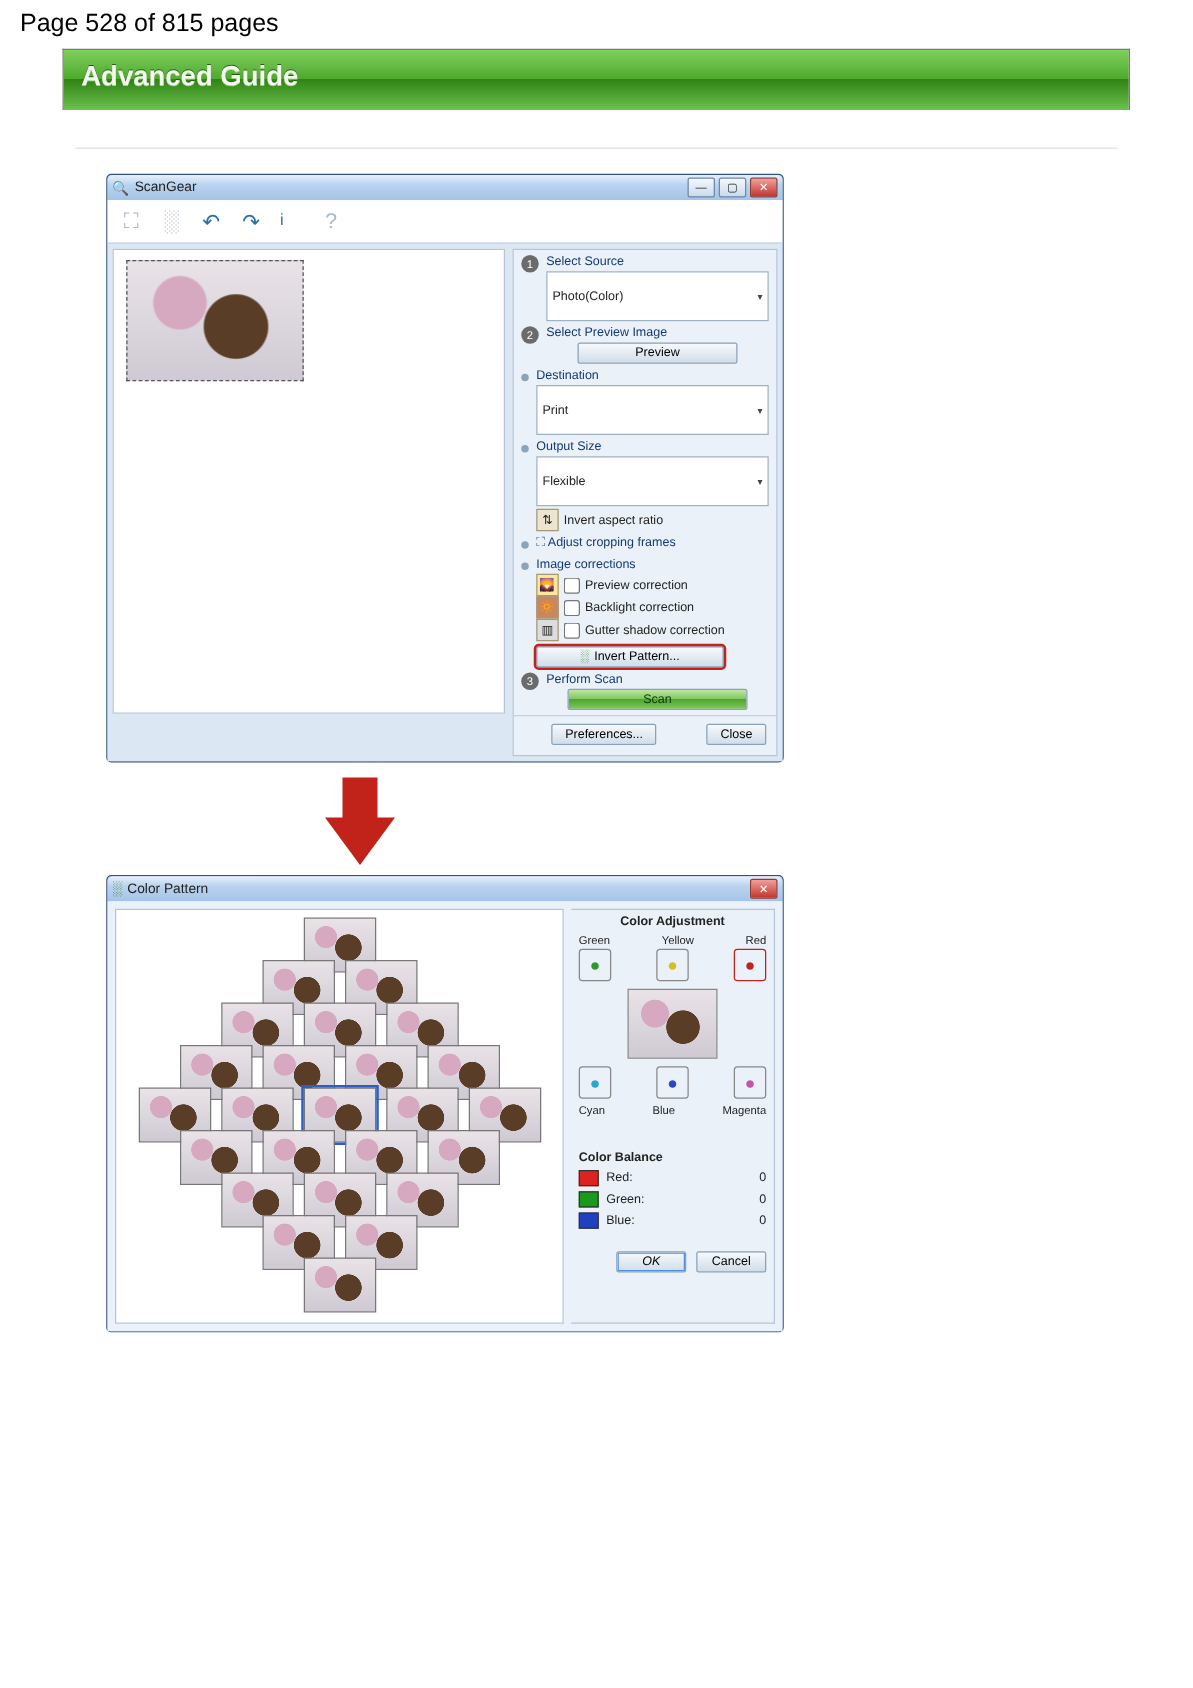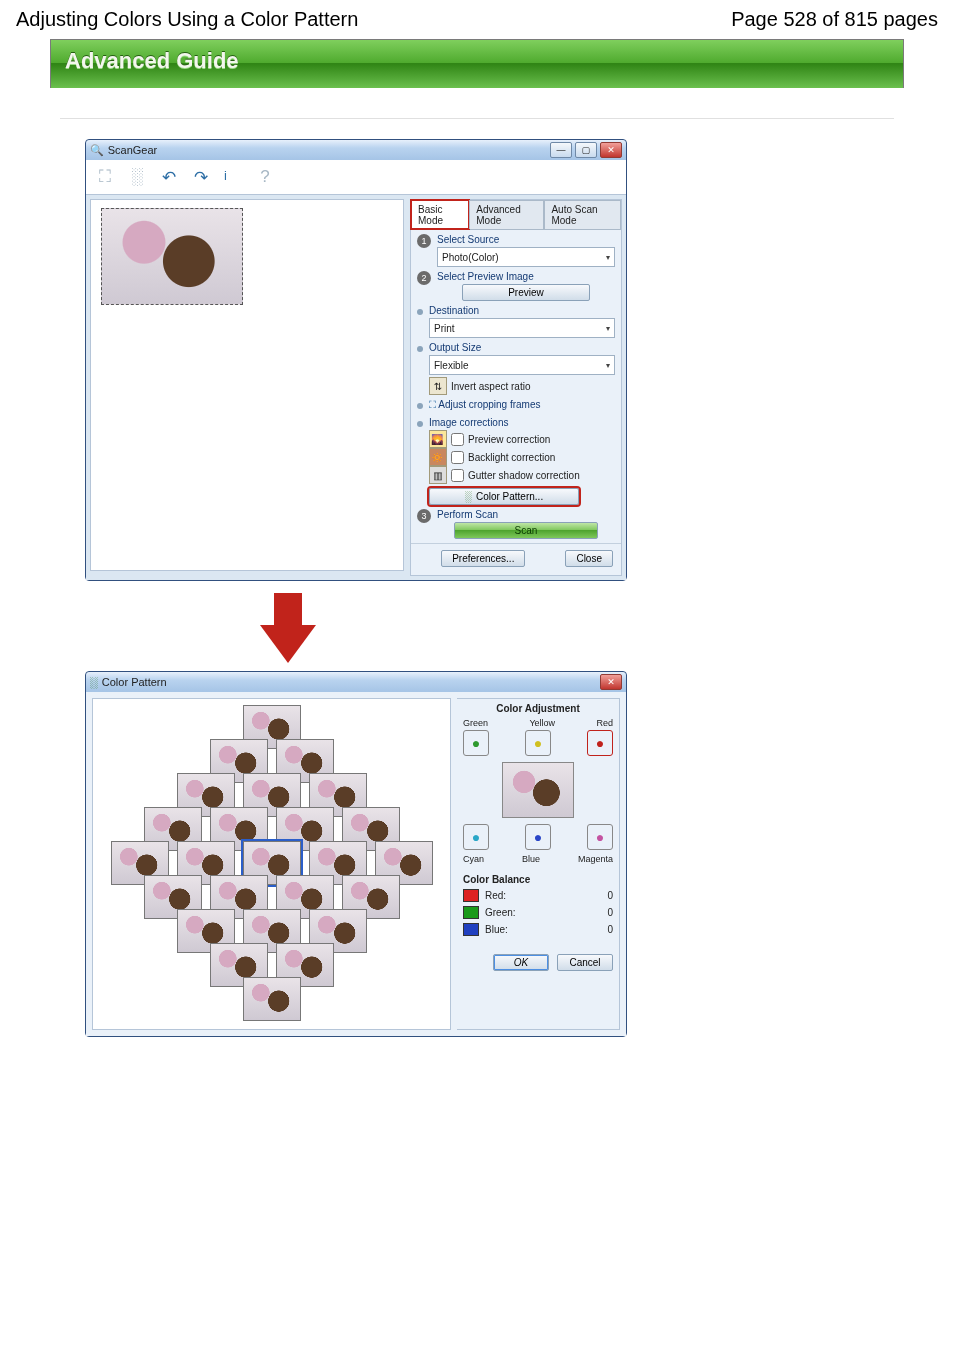--- a/index.html
+++ b/index.html
@@ -149,21 +149,21 @@
   }
   .dot {
     width: 6px; height: 6px; background: #8ba4bb;
     border-radius: 50%; flex: 0 0 6px; margin-top: 4px;
   }
   .step-body { flex: 1; }
   .sg-label { color: #143a73; font-weight: normal; margin-bottom: 2px; font-size: 10px; }
   .field {
     background: #fff;
     border: 1px solid #9fb1c4;
-    padding: 1px 4px;
+    padding: 11px 4px;
     height: 16px;
     display: flex;
     align-items: center;
     justify-content: space-between;
   }
   .btn {
     display: inline-flex;
     align-items: center;
     justify-content: center;
     background: linear-gradient(#f7f9fc, #d1dde9);
@@ -242,41 +242,40 @@
   .axis { display: flex; justify-content: space-between; font-size: 9px; margin: 4px 0 2px 0; }
   .color-boxes { display: flex; justify-content: space-between; }
   .cbox {
     width: 24px; height: 24px; border: 1.5px solid #888; border-radius: 3px;
     display: flex; align-items: center; justify-content: center; font-size: 14px;
   }
   .cbox.red { color: #c0221c; border-color: #c0221c; }
   .preview-center {
     width: 70px; height: 54px; border: 1px solid #888; margin: 6px auto;
   }
-  .bal-title { font-weight: bold; margin-top: 10px; }
+  .bal-title { font-weight: bold; margin-top: 28px; }
   .bal-row { display: flex; align-items: center; gap: 6px; margin: 4px 0; }
   .sw { width: 14px; height: 11px; border: 1px solid #333; }
   .sw.red { background: #d22; } .sw.green { background: #1a9a1a; } .sw.blue { background: #2040c0; }
   .cp-footer { display: flex; justify-content: flex-end; gap: 8px; margin-top: 18px; }
   .cp-footer .btn.primary { box-shadow: 0 0 0 1px #4d8fe2 inset; }
 
   
   .dog {
     background:
       radial-gradient(circle at 30% 35%, #d6a9c1 0 18%, transparent 19%),
       radial-gradient(circle at 62% 55%, #5a3d27 0 25%, transparent 26%),
       linear-gradient(#e9e3e8, #cfc9d3);
   }
   .field .caret { color:#444; font-size:8px; }
 </style>
 </head>
 <body>
 
 <div class="page-header">
-  <div>Adjusting Colors Using a Color Pattern</div>
   <div>Page 528 of 815 pages</div>
 </div>
 
 <div class="banner">
   <div class="banner-title">Advanced Guide</div>
 </div>
 
 <hr class="sep">
 
 <div class="window scangear">
@@ -303,25 +302,20 @@
     <div class="sg-tool dim">?</div>
   </div>
 
   <div class="sg-body">
 
     <div class="sg-preview">
       <div class="preview-img dog"></div>
     </div>
 
     <div class="sg-panel">
-      <div class="tabs">
-        <div class="tab active redbox">Basic Mode</div>
-        <div class="tab">Advanced Mode</div>
-        <div class="tab">Auto Scan Mode</div>
-      </div>
 
       <div class="step">
         <div class="step-num">1</div>
         <div class="step-body">
           <div class="sg-label">Select Source</div>
           <div class="field">
             <span>Photo(Color)</span>
             <span class="caret">▾</span>
           </div>
         </div>
@@ -392,21 +386,21 @@
           </div>
           <div class="icon-chk">
             <div class="iconbox" style="background:#ddd;">▥</div>
             <input type="checkbox" style="">
             <span>Gutter shadow correction</span>
           </div>
 
           <div style="margin-top:4px;">
             <button class="btn redbox" style="width:150px; text-align:left;">
               <span style="margin-right:4px;color:#3a7e2a;">░</span>
-              <span>Color Pattern...</span>
+              <span>Invert Pattern...</span>
             </button>
           </div>
         </div>
       </div>
 
       <div class="step">
         <div class="step-num">3</div>
         <div class="step-body">
           <div class="sg-label">Perform Scan</div>
           <div style="text-align:center;">

